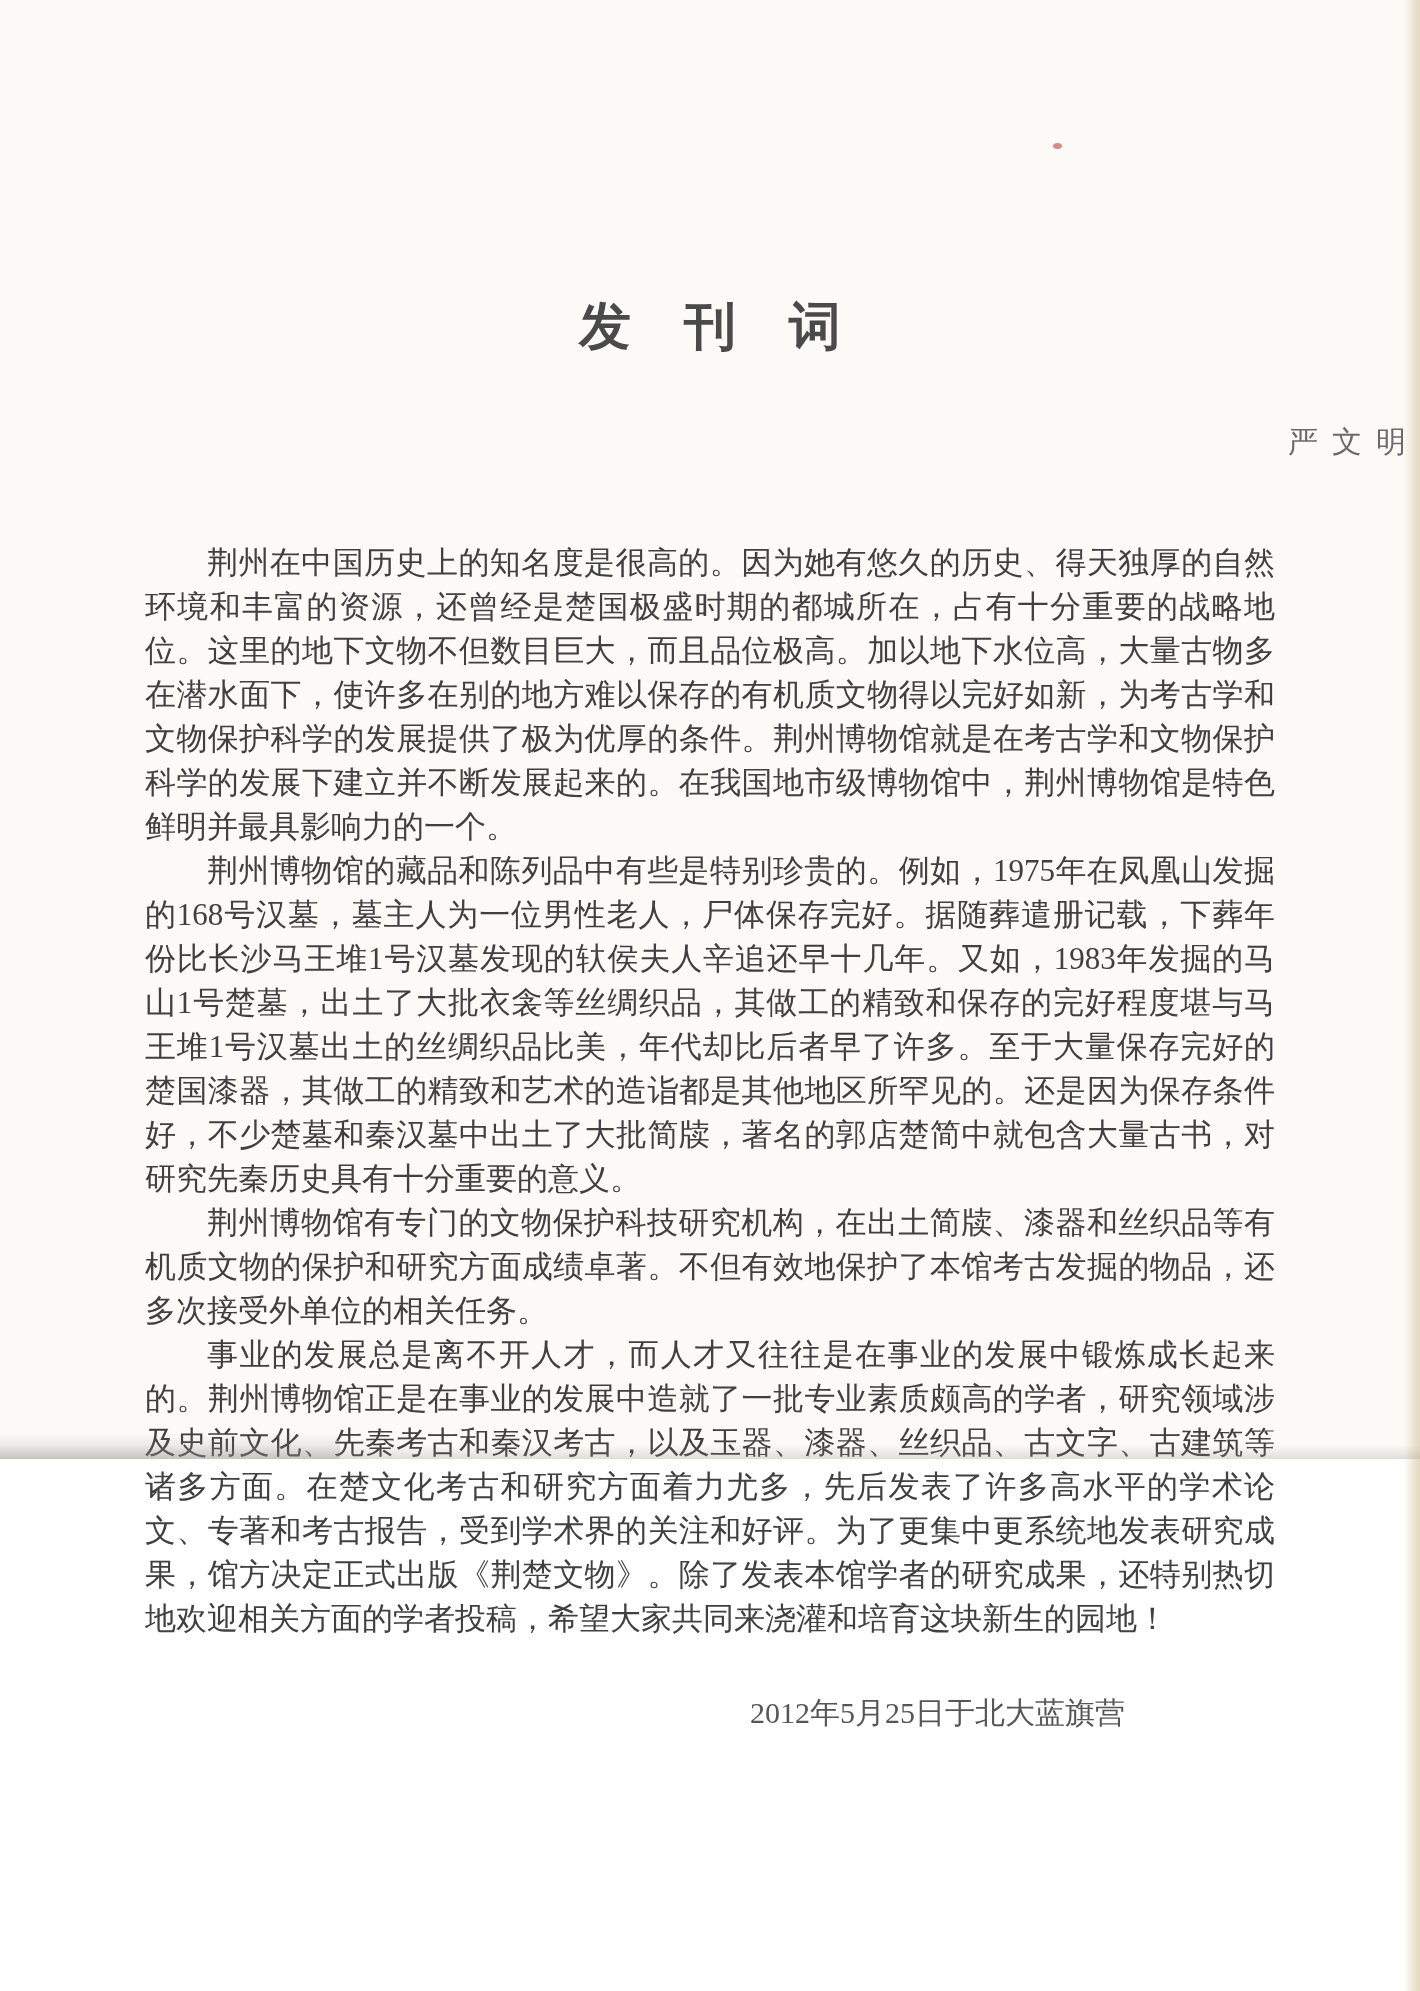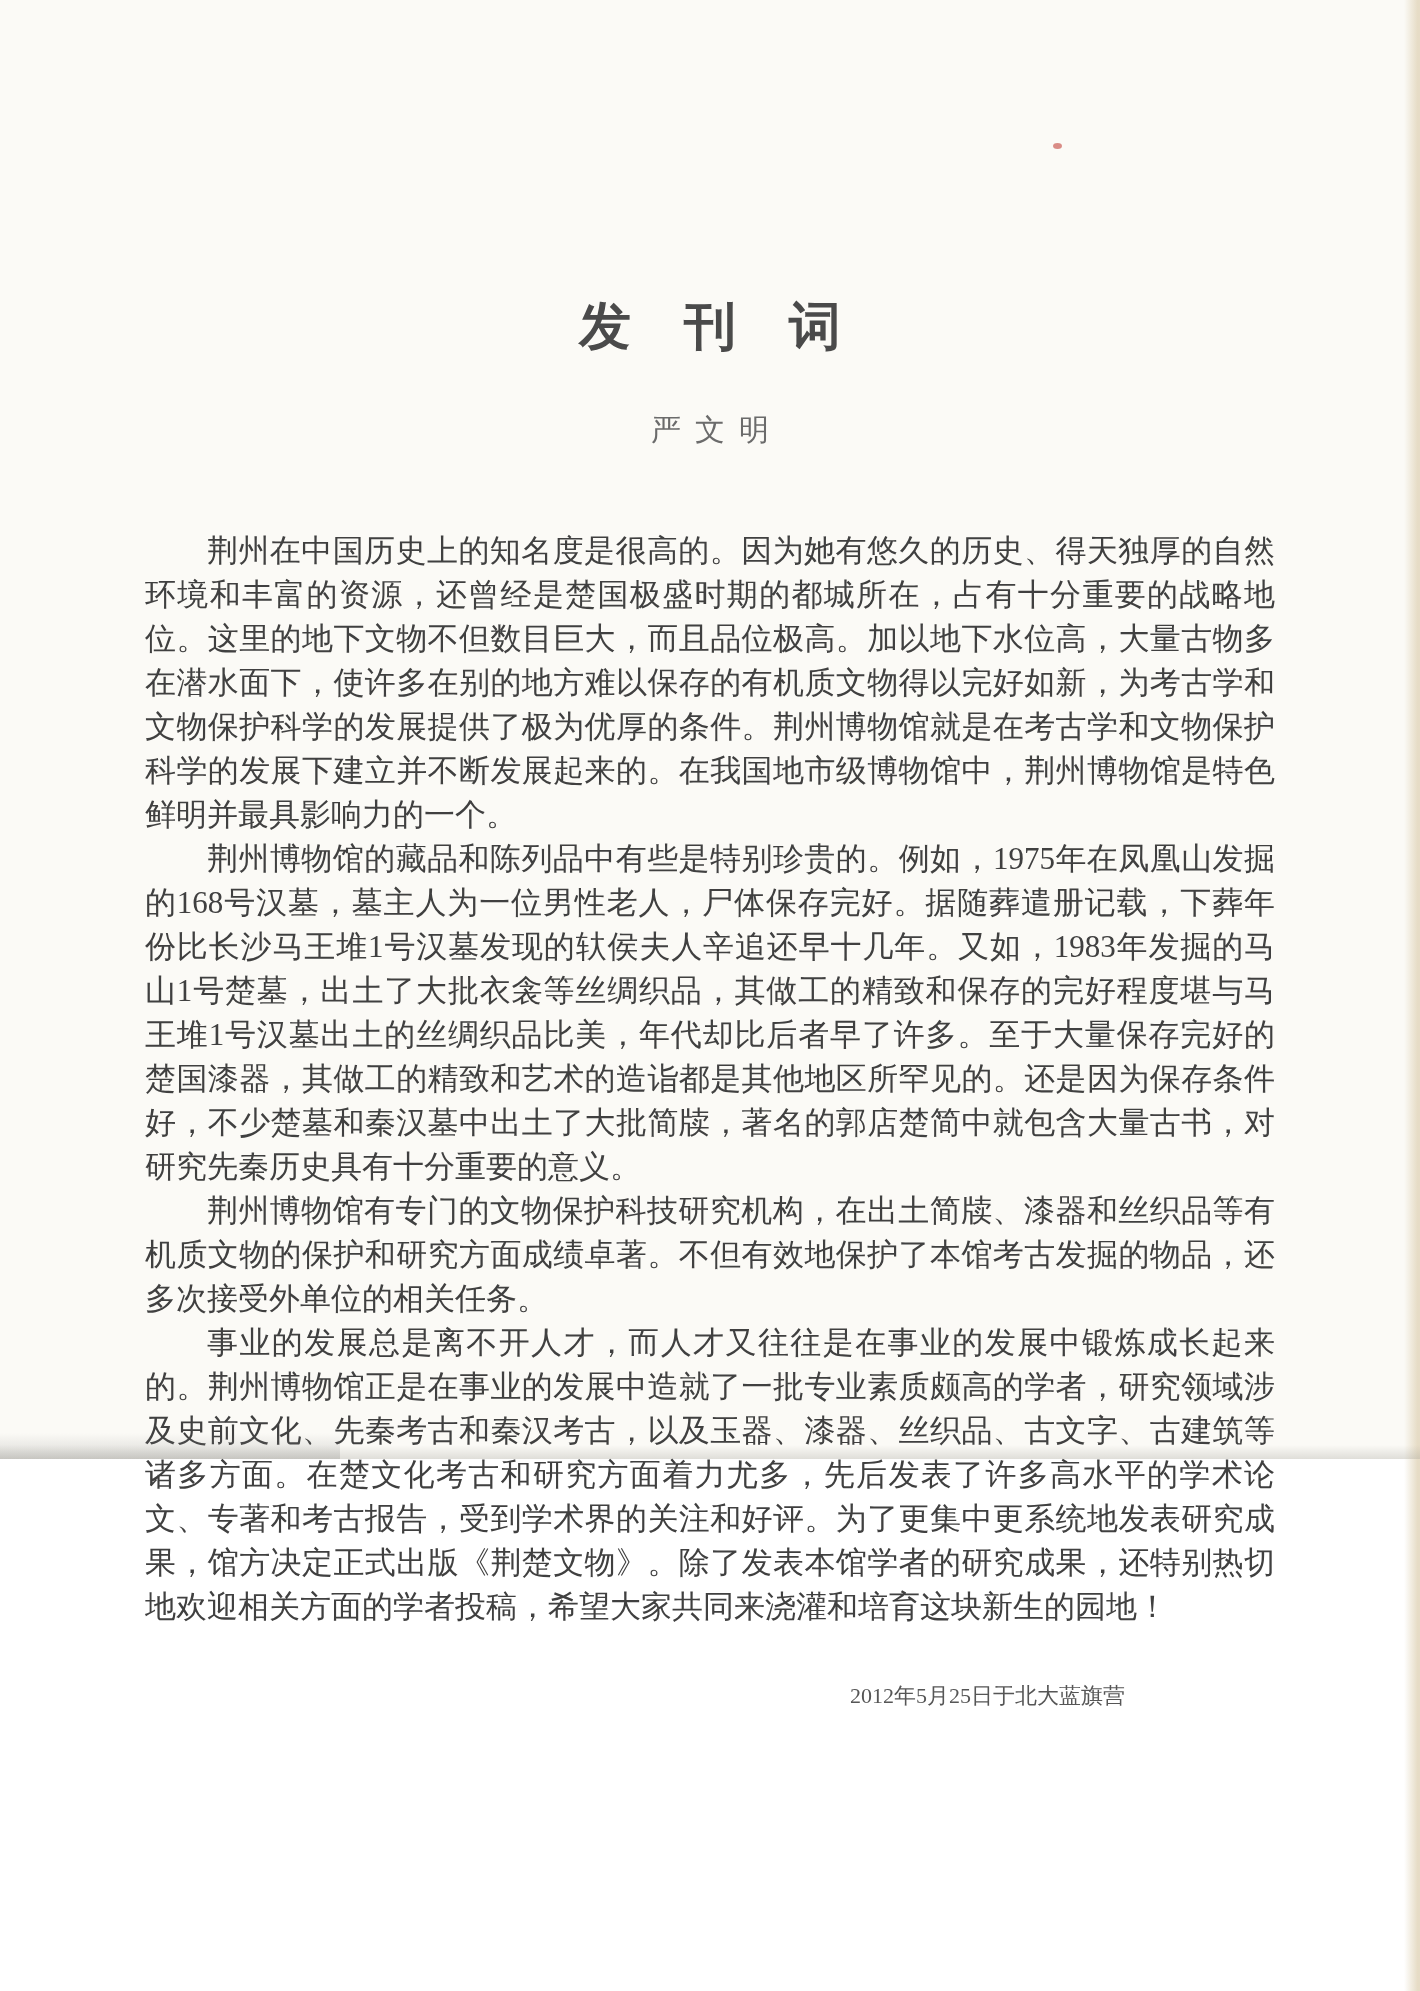--- a/index.html
+++ b/index.html
@@ -25,22 +25,22 @@
     padding-top: 292px;
     text-align: center;
     font-size: 52px;
     font-weight: 700;
     letter-spacing: 20px;
     text-indent: 20px;
     color: #4a4a4a;
     white-space: pre;
   }
   .author {
-    margin-top: 48px;
-    text-align: center;
+    margin-top: 60px;
+    text-align: right;
     font-size: 30px;
     letter-spacing: 14px;
     text-indent: 14px;
     color: #6b6b6b;
     font-weight: 400;
   }
   .body-text {
     margin: 78px 145px 0 145px;
     width: 1130px;
     font-size: 31px;
@@ -49,21 +49,21 @@
     text-align: justify;
   }
   .body-text p {
     margin: 0;
     text-indent: 2em;
   }
   .dateline {
     margin-top: 52px;
     margin-right: 295px;
     text-align: right;
-    font-size: 22px;
+    font-size: 30px;
     color: #565656;
   }
   
   .scan-edge-right {
     position: absolute;
     top: 0;
     right: 0;
     width: 16px;
     height: 1991px;
     background: linear-gradient(to right, rgba(230,220,198,0), #e6dcc6 85%);

